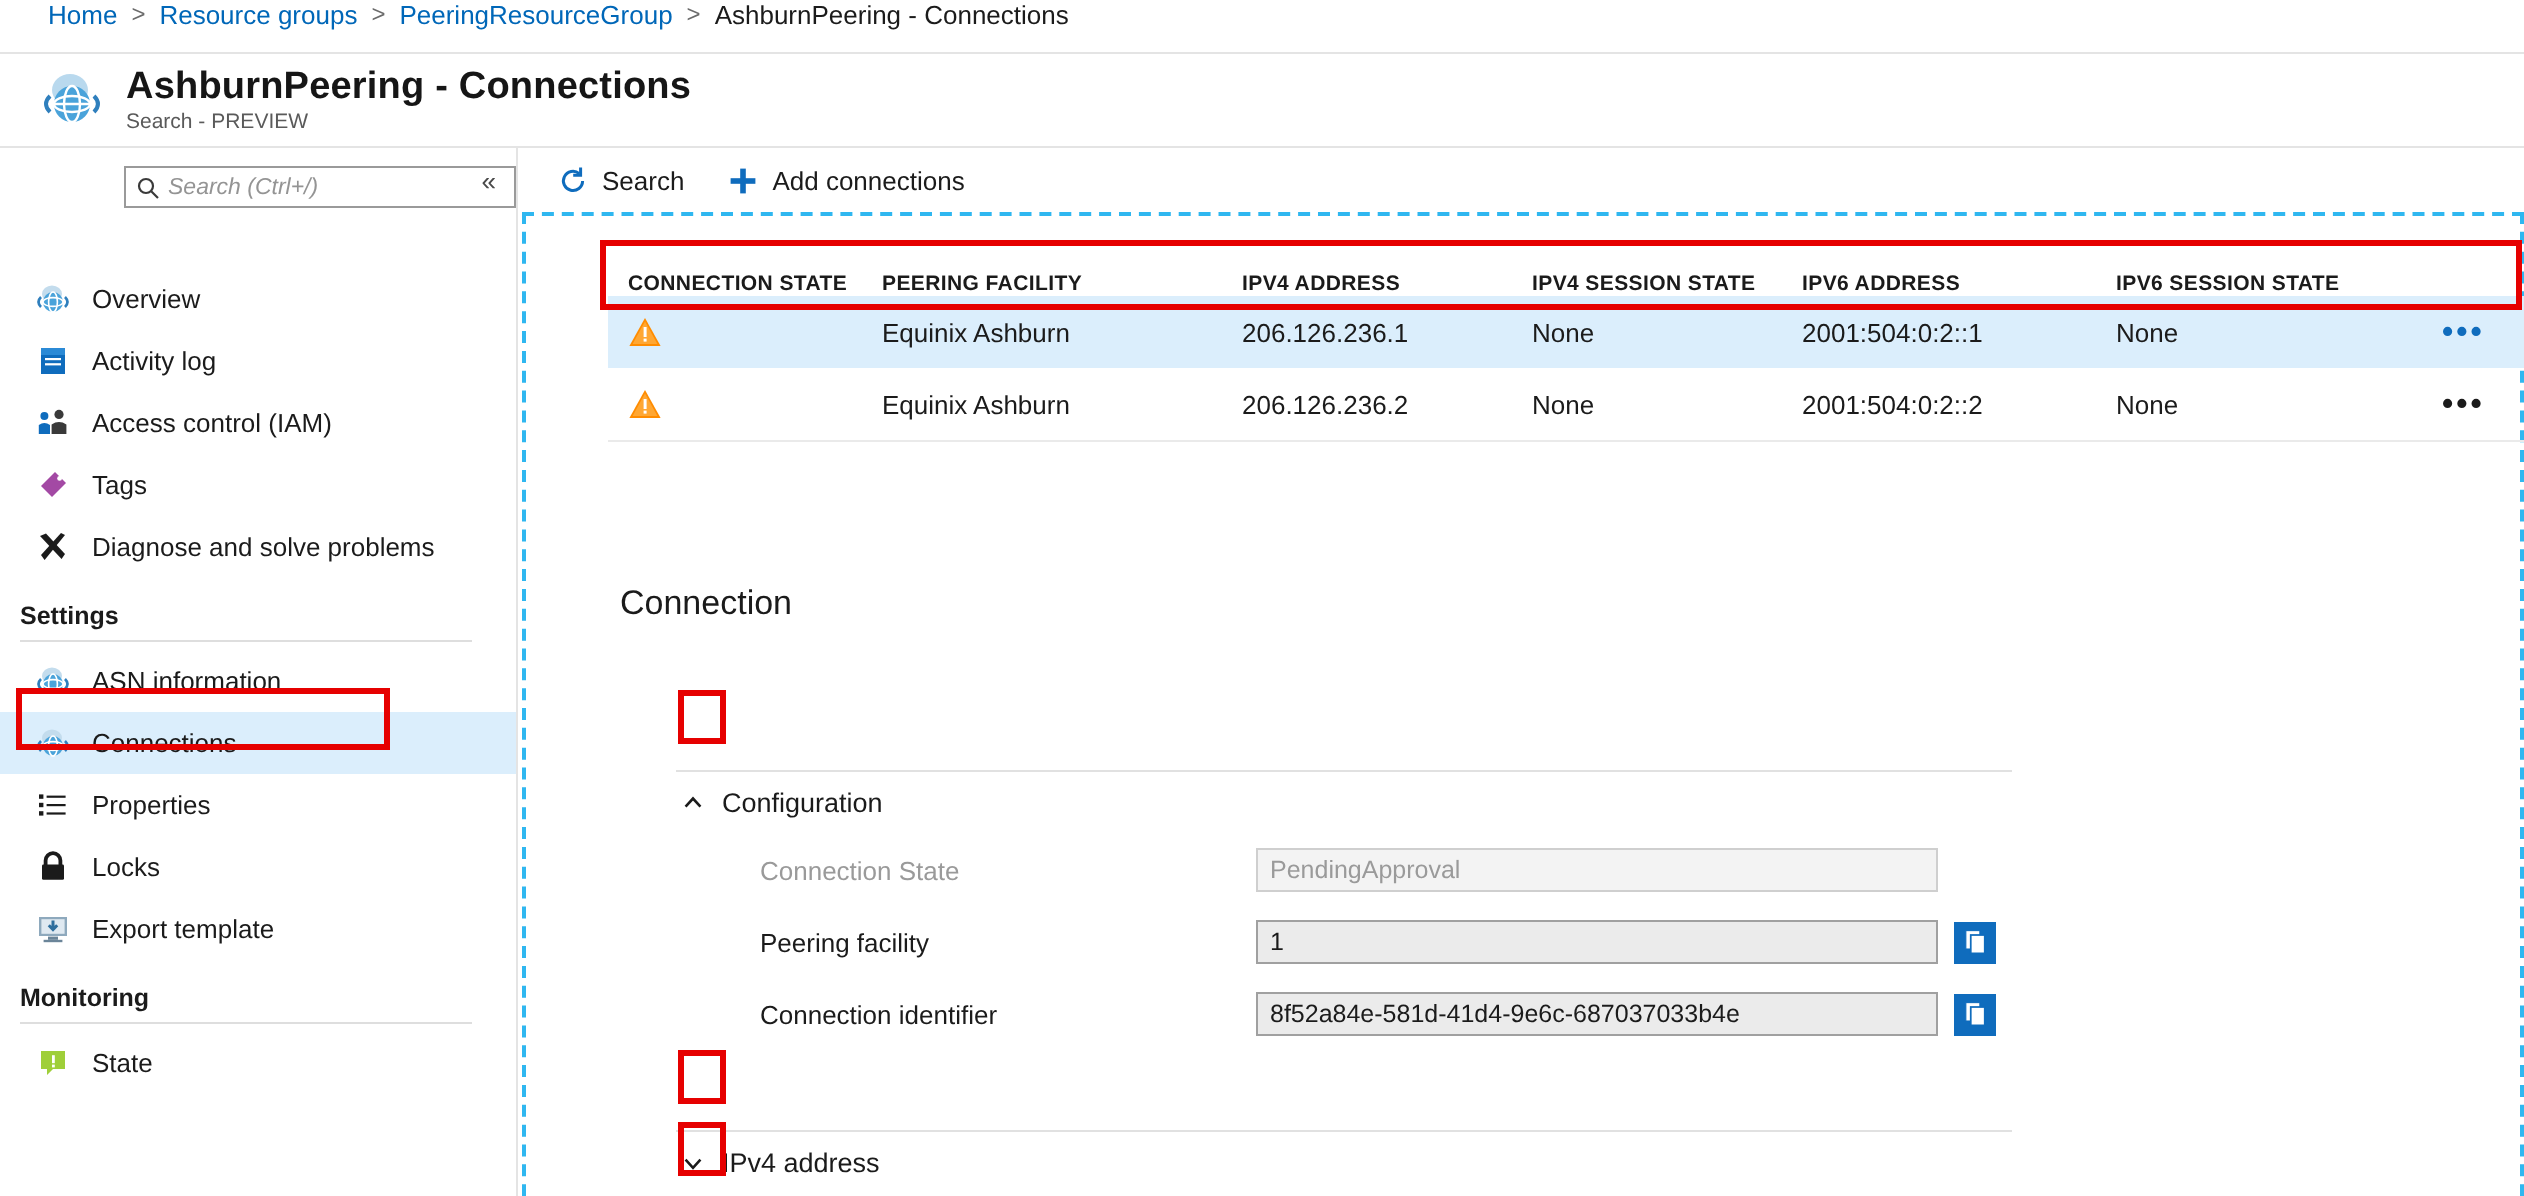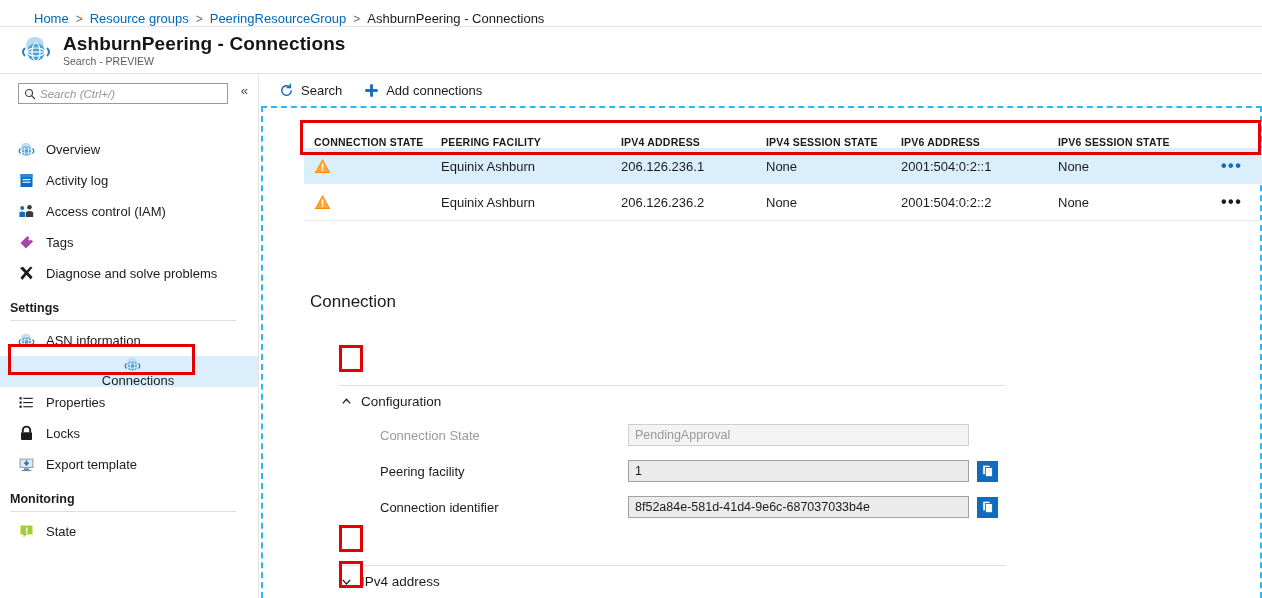--- a/index.html
+++ b/index.html
@@ -14,22 +14,22 @@
     font-size: 13px;
     color: #1b1b1b;
     overflow: hidden;
     position: relative;
   }
 
   
   .breadcrumb {
     height: 27px;
     display: flex;
-    align-items: flex-end;
-    padding-left: 34px;
+    align-items: flex-start;
+    padding-left: 24px;
     font-size: 13px;
     border-bottom: 1px solid #e4e4e4;
     background: #fff;
     box-sizing: border-box;
   }
   .crumb-link {
     color: #0067b8;
     cursor: pointer;
     white-space: nowrap;
   }
@@ -91,20 +91,21 @@
     border-right: 1px solid #e4e4e4;
     box-sizing: border-box;
     position: relative;
     background: #fff;
   }
   .search-row {
     display: flex;
     align-items: center;
     padding: 9px 0 0 18px;
     position: relative;
+    margin-left: 44px;
   }
   .search-box {
     width: 210px;
     height: 21px;
     border: 1px solid #9a9a9a;
     box-sizing: border-box;
     display: flex;
     align-items: center;
     background: #fff;
     padding-left: 5px;
@@ -136,21 +137,20 @@
   .nav-item {
     height: 31px;
     display: flex;
     align-items: center;
     padding-left: 18px;
     cursor: pointer;
     position: relative;
   }
   .nav-item.selected {
     background: #dbeefc;
-    flex-direction: column;
   }
   .nav-ico {
     width: 17px;
     height: 17px;
     flex: 0 0 auto;
     margin-right: 11px;
     display: flex;
     align-items: center;
     justify-content: center;
   }

